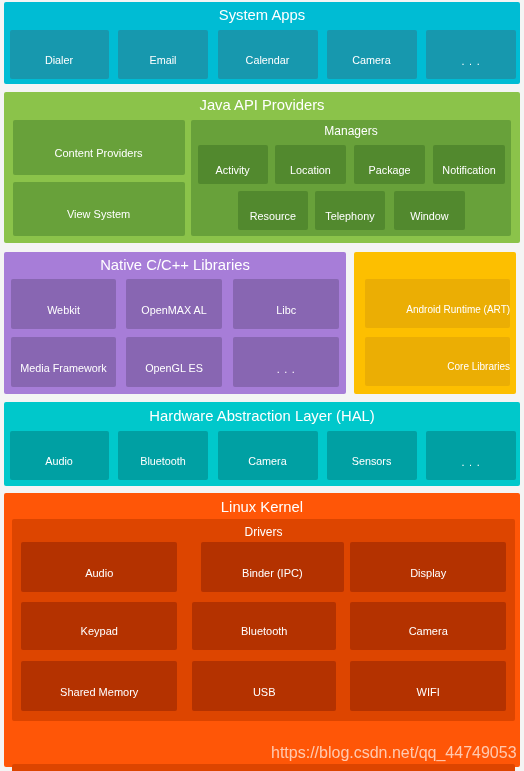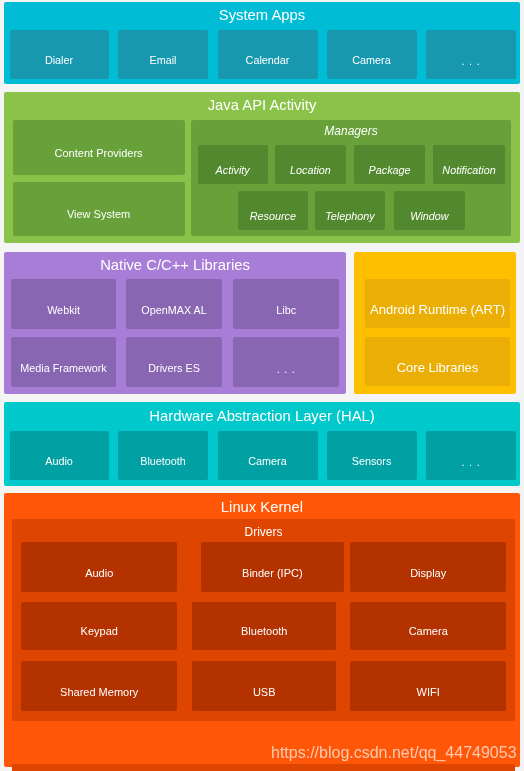--- a/index.html
+++ b/index.html
@@ -19,21 +19,21 @@
   .subgroup-title{
     position:absolute;left:0;right:0;text-align:center;color:#ffffff;
     font-size:12px;line-height:1;white-space:nowrap;
   }
   .cell{
     position:absolute;box-sizing:border-box;border-radius:2px;
     color:#ffffff;display:flex;align-items:center;justify-content:center;
     font-size:10.8px;line-height:1;white-space:nowrap;text-align:center;padding-top:12px;
   }
   .cell.big{font-size:11px;}
-  .cell.xl{font-size:13px;}
+  .cell.xl{font-size:10px;justify-content:flex-end;}
   .cell.xxl{font-size:13.1px;}
   .t{display:inline-block;transform:translateZ(0);}
   .dots .t{letter-spacing:0.8px;position:relative;top:1px;}
 
   
   .l-apps{background:#00bcd4;}
   .c-apps{background:#1798ae;}
   .l-fw{background:#8bc34a;}
   .c-fw{background:#68a13a;}
   .g-mgr{background:#68a13a;}
@@ -72,30 +72,30 @@
       </div>
     <div class="cell c-apps" style="left:322.5px;top:28px;width:90px;height:49px;">
         <span class="t">Camera</span>
       </div>
     <div class="cell c-apps dots" style="left:422px;top:28px;width:90px;height:49px;">
         <span class="t">. . .</span>
       </div>
   </div>
 
   <div class="layer l-fw" style="left:4px;top:91.5px;width:516px;height:151.5px;">
-    <div class="layer-title" style="top:6.4px;"><span class="t">Java API Activity</span></div>
+    <div class="layer-title" style="top:6.4px;"><span class="t">Java API Providers</span></div>
 
     <div class="cell c-fw big" style="left:8.6px;top:28.5px;width:172px;height:55.4px;">
         <span class="t">Content Providers</span>
       </div>
     <div class="cell c-fw big" style="left:8.6px;top:90px;width:172px;height:54.4px;">
         <span class="t">View System</span>
       </div>
 
-    <div class="subgroup g-mgr" style="left:186.7px;top:28.5px;width:320.7px;height:116px;font-style:italic;">
+    <div class="subgroup g-mgr" style="left:186.7px;top:28.5px;width:320.7px;height:116px;">
       <div class="subgroup-title" style="top:5.2px;"><span class="t">Managers</span></div>
       <div class="cell c-mgr" style="left:7px;top:25.3px;width:70px;height:38.4px;">
           <span class="t">Activity</span>
         </div>
       <div class="cell c-mgr" style="left:84.3px;top:25.3px;width:70.8px;height:38.4px;">
           <span class="t">Location</span>
         </div>
       <div class="cell c-mgr" style="left:163.2px;top:25.3px;width:71.4px;height:38.4px;">
           <span class="t">Package</span>
         </div>
@@ -124,21 +124,21 @@
         <span class="t">OpenMAX AL</span>
       </div>
     <div class="cell c-nat" style="left:228.8px;top:27.4px;width:106.1px;height:49.4px;">
         <span class="t">Libc</span>
       </div>
 
     <div class="cell c-nat" style="left:6.4px;top:85.4px;width:105.7px;height:49.4px;">
         <span class="t">Media Framework</span>
       </div>
     <div class="cell c-nat" style="left:121.7px;top:85.4px;width:96.2px;height:49.4px;">
-        <span class="t">Drivers ES</span>
+        <span class="t">OpenGL ES</span>
       </div>
     <div class="cell c-nat dots" style="left:228.8px;top:85.4px;width:106.1px;height:49.4px;">
         <span class="t">. . .</span>
       </div>
   </div>
 
   <div class="layer l-art" style="left:354.3px;top:252px;width:161.7px;height:142px;">
     <div class="cell c-art xl" style="left:10.7px;top:26.9px;width:145.1px;height:49.5px;">
         <span class="t">Android Runtime (ART)</span>
       </div>

